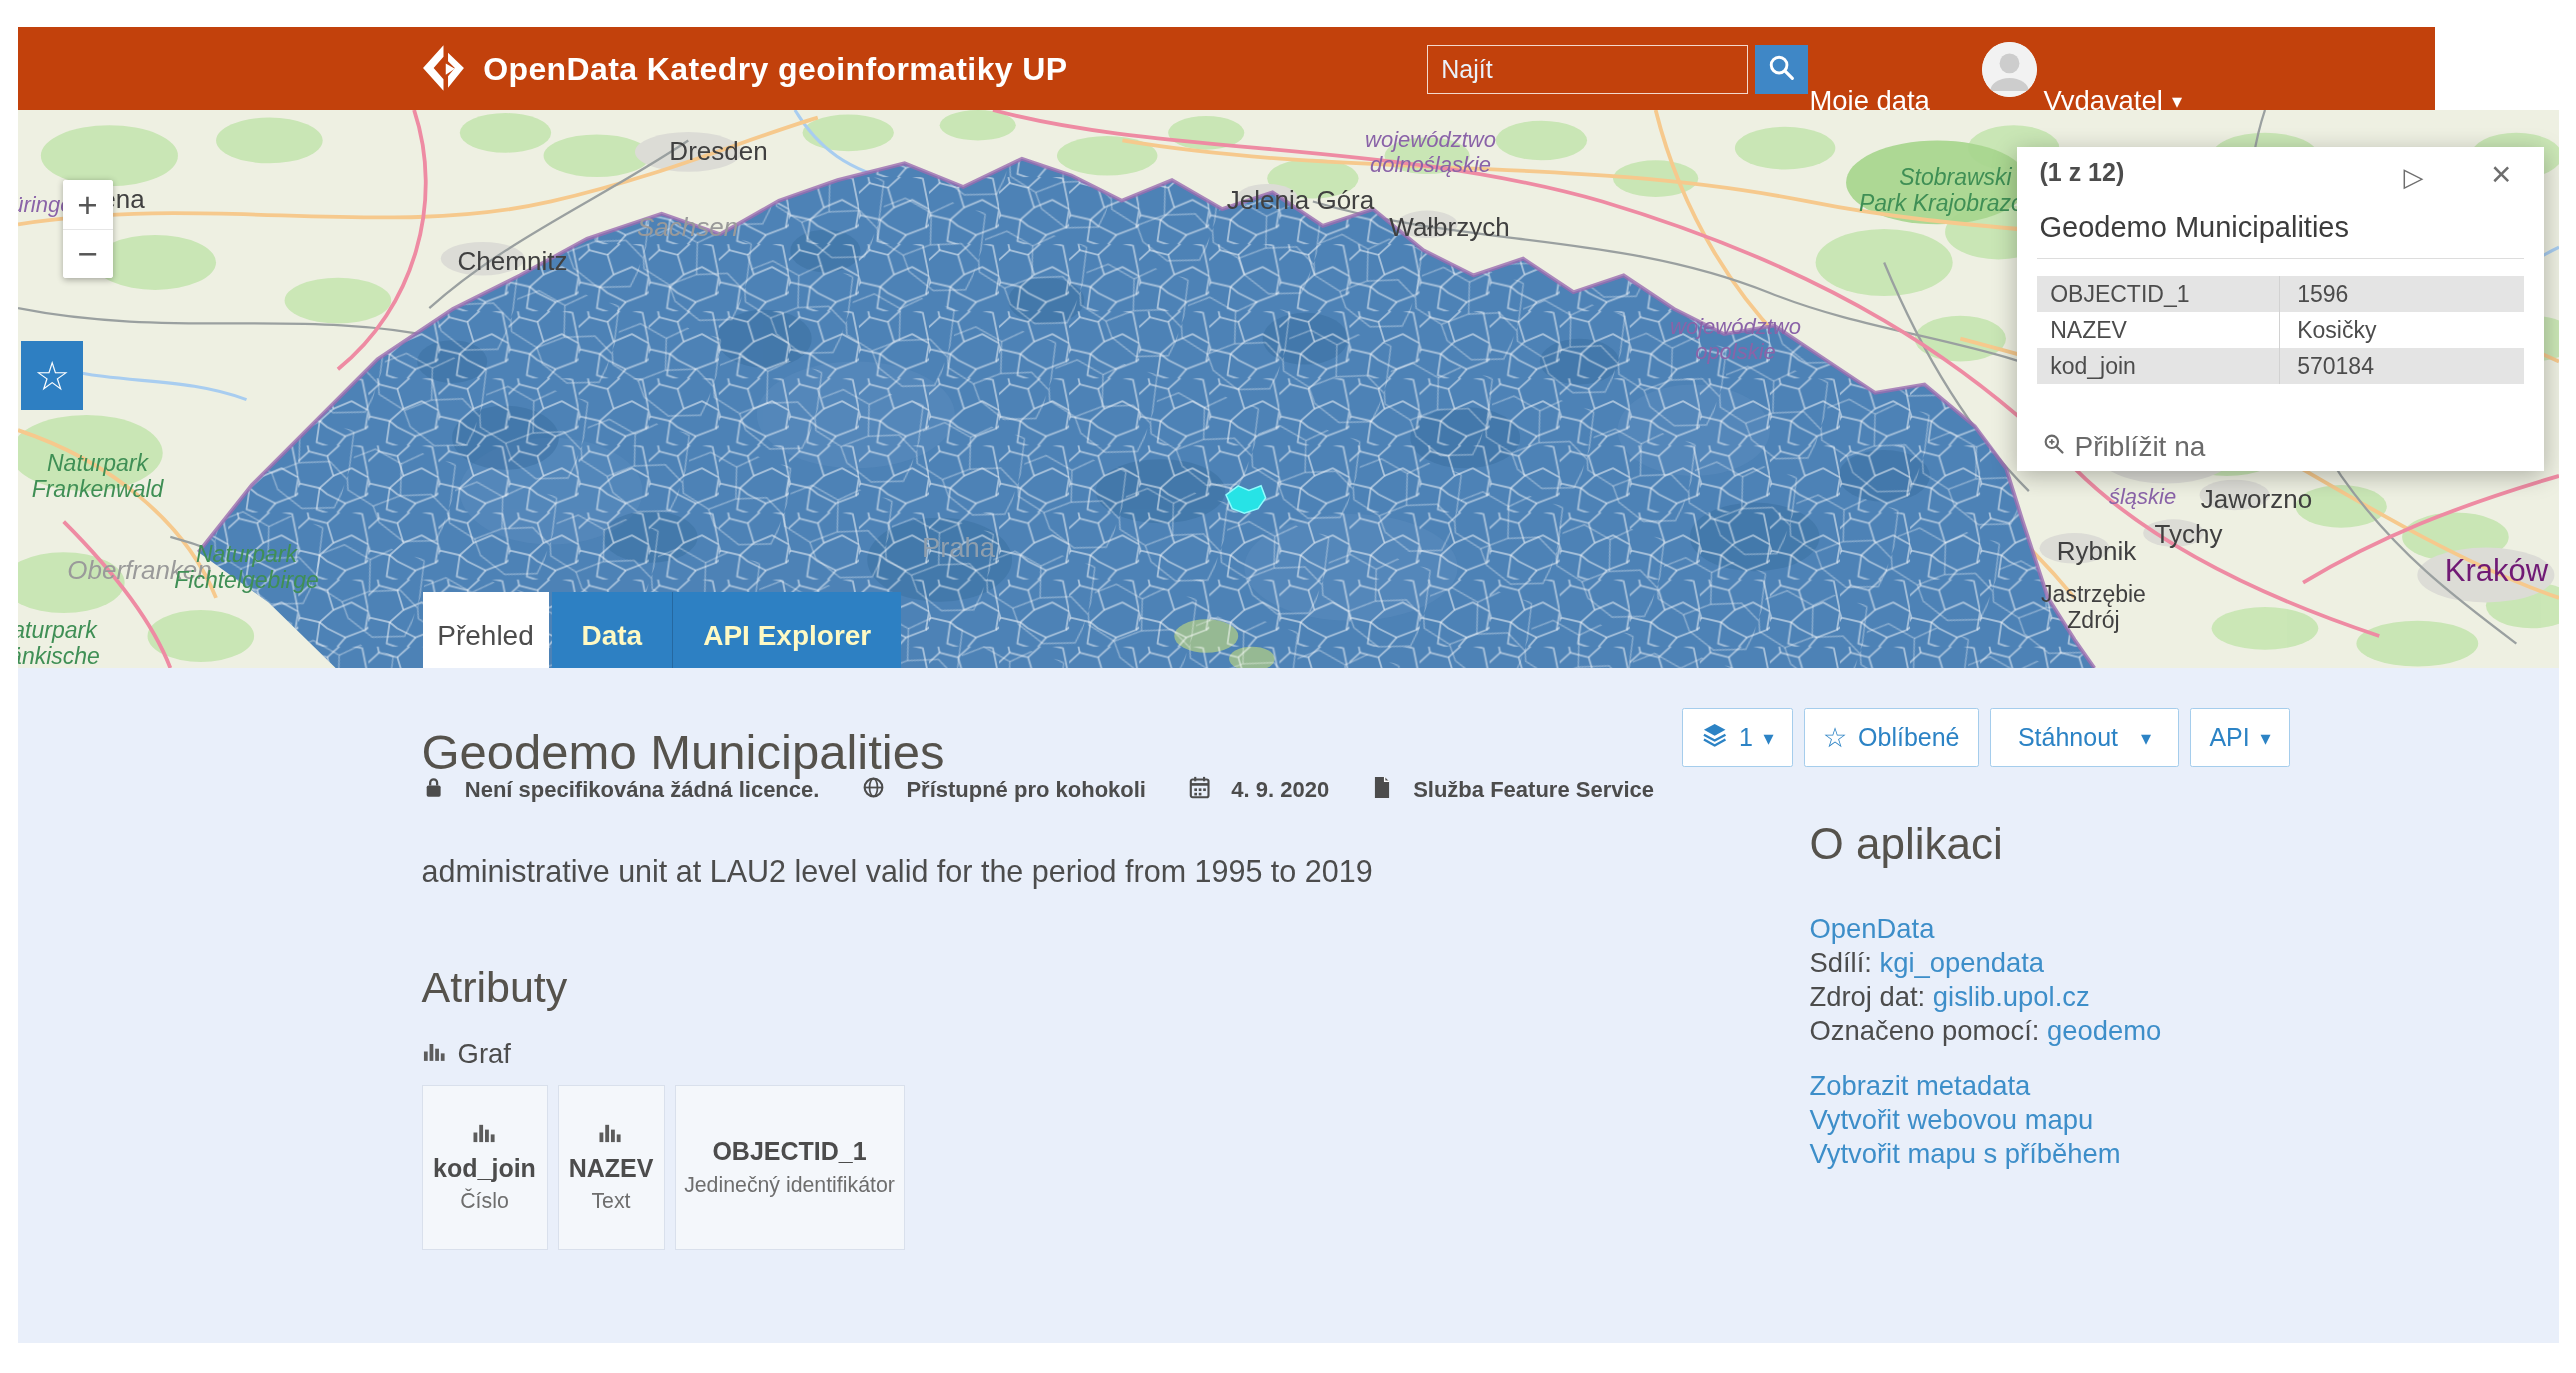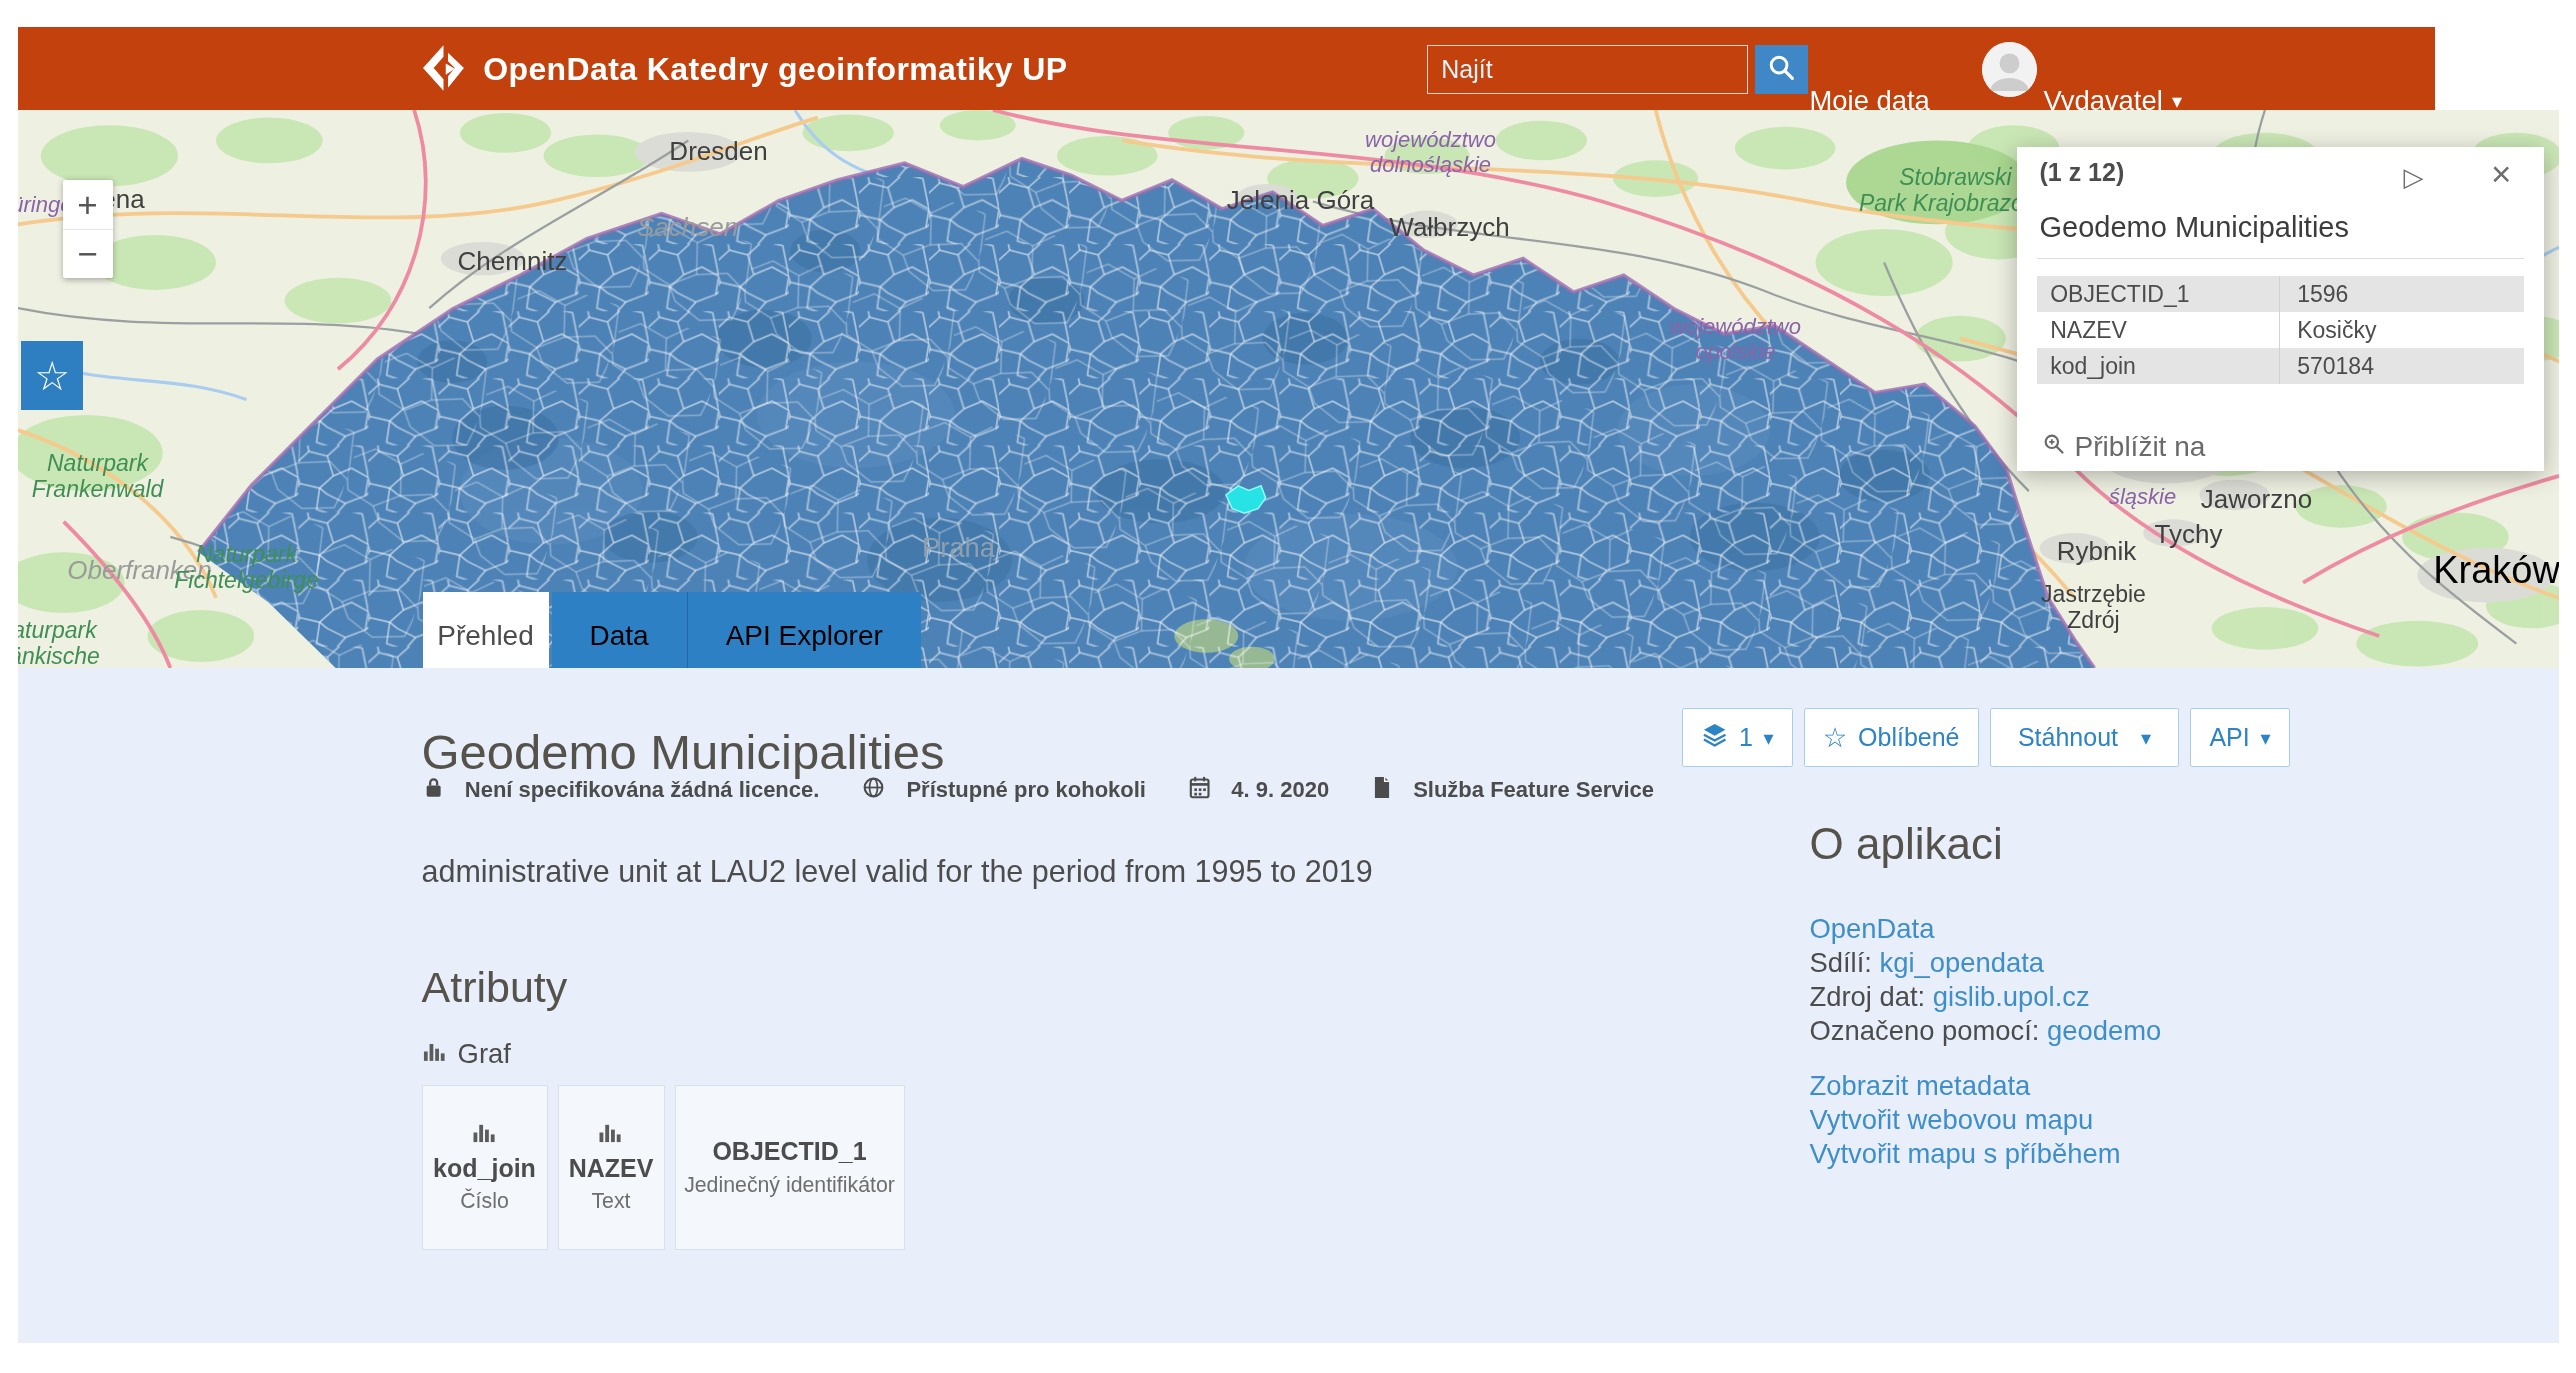--- a/index.html
+++ b/index.html
@@ -27,39 +27,39 @@
           overflow:hidden;background:#f4f4f4;}
   .nav-user{left:2026px;gap:9.1px;}
   .caret{font-size:20px;line-height:1;}
 
   
   .map{position:absolute;left:0;top:110px;width:2541px;height:558px;overflow:hidden;background:#eef0e2;}
   .basemap{position:absolute;left:0;top:0;width:100%;height:100%;}
   .maplbl{position:absolute;transform:translate(-50%,-50%);white-space:pre-line;text-align:center;
           line-height:1.15;pointer-events:none;}
   .lbl-city{color:#404040;font-size:26px;}
-  .lbl-city-lg{color:#000000;font-size:38px;}
+  .lbl-city-lg{color:#701a75;font-size:31px;}
   .lbl-region{color:#8a63a8;font-size:22px;font-style:italic;}
   .lbl-park{color:#3f8f55;font-size:23px;font-style:italic;}
   .lbl-area{color:#9a9a9a;font-size:26px;font-style:italic;}
   .lbl-onblue{color:#8f9fae;font-size:27.4px;}
 
   .zoomctl{position:absolute;left:45px;top:70px;width:50px;background:#fff;border-radius:3px;
            box-shadow:0 1.5px 6.1px rgba(0,0,0,.3);overflow:hidden;}
   .zoomctl .zb{width:50px;height:49px;display:flex;align-items:center;justify-content:center;
                font-size:35px;color:#565656;cursor:pointer;background:#fff;border:none;}
   .zoomctl .zb + .zb{border-top:0.8px solid #e6e6e6;}
   .starbtn{position:absolute;left:3.8px;top:231px;width:62px;height:69px;background:#2e7fc2;border:none;
            color:#fff;font-size:40px;display:flex;align-items:center;justify-content:center;cursor:pointer;}
 
   .tabs{position:absolute;left:405px;bottom:0;height:76px;display:flex;}
   .tab{height:88px;display:flex;align-items:center;justify-content:center;font-size:28px;cursor:pointer;}
   .tab-active{background:#ffffff;color:#4c4c4c;width:126px;}
   .tabgroup{display:flex;background:#2d80c3;margin-left:3px;}
-  .tab-blue{color:#000000;padding:0 38px;}
+  .tab-blue{color:#fef9c3;padding:0 30px;font-weight:bold;}
   .tab-blue + .tab-blue{border-left:1.5px solid #2568a0;}
 
   .attribution{position:absolute;right:0;top:510px;height:29px;background:rgba(255,255,255,.75);
                display:flex;align-items:center;padding:0 12.2px;font-size:23px;color:#2f2f2f;}
 
   
   .popup{position:absolute;left:1999px;top:37px;width:527px;height:324px;background:#fff;
          box-shadow:0 4.6px 23px rgba(0,0,0,.28);}
   .popup-pager{position:absolute;left:23px;top:10.7px;font-size:25px;font-weight:700;color:#4c4c4c;}
   .popup-next{position:absolute;right:114px;top:13.7px;font-size:26px;color:#6e6e6e;cursor:pointer;background:none;border:none;}

